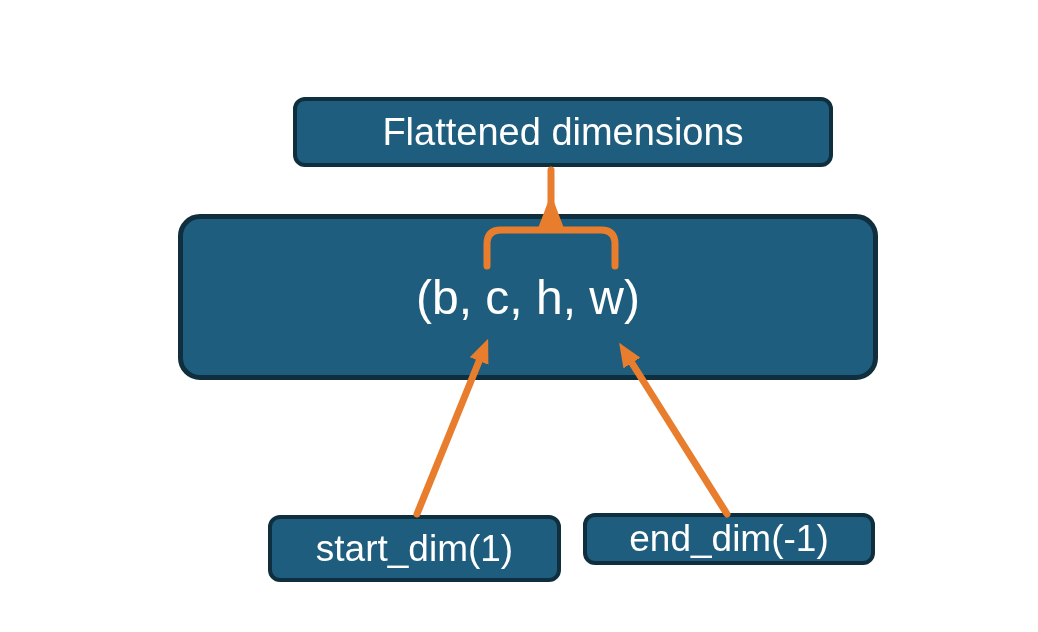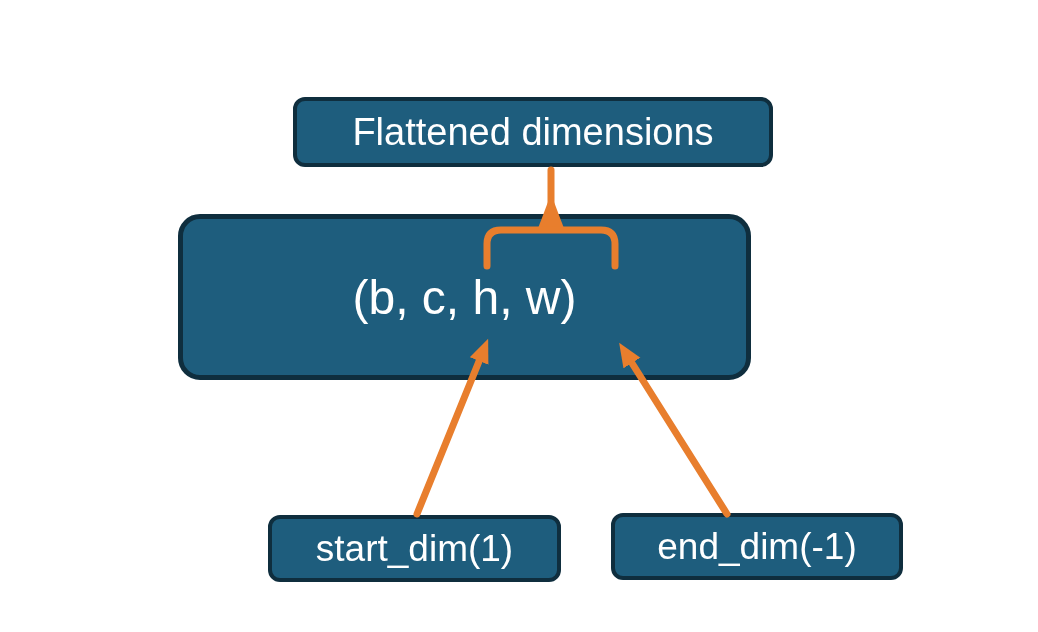--- a/index.html
+++ b/index.html
@@ -26,34 +26,34 @@
     position: absolute;
     background: var(--box-fill);
     border: 4px solid var(--box-border);
     color: var(--label-text);
     display: flex;
     align-items: center;
     justify-content: center;
     white-space: nowrap;
   }
   .node--title {
-    left: 293px; top: 97px; width: 480px; height: 70px;
+    left: 293px; top: 97px; width: 540px; height: 70px;
     border-radius: 12px; font-size: 38px;
   }
   .node--tensor {
-    left: 178px; top: 214px; width: 573px; height: 166px;
+    left: 178px; top: 214px; width: 700px; height: 166px;
     border-radius: 22px; border-width: 5px; font-size: 48px;
   }
   .node--start {
     left: 268px; top: 515px; width: 293px; height: 67px;
     border-radius: 12px; font-size: 37px;
   }
   .node--end {
-    left: 583px; top: 513px; width: 292px; height: 67px;
-    border-radius: 12px; font-size: 37px; margin-left: 28px;
+    left: 583px; top: 513px; width: 292px; height: 52px;
+    border-radius: 12px; font-size: 37px;
   }
   .connector-layer {
     position: absolute;
     left: 0; top: 0;
     width: 1038px; height: 632px;
     pointer-events: none;
   }
   .stroke {
     stroke: var(--connector-orange);
     fill: none;

